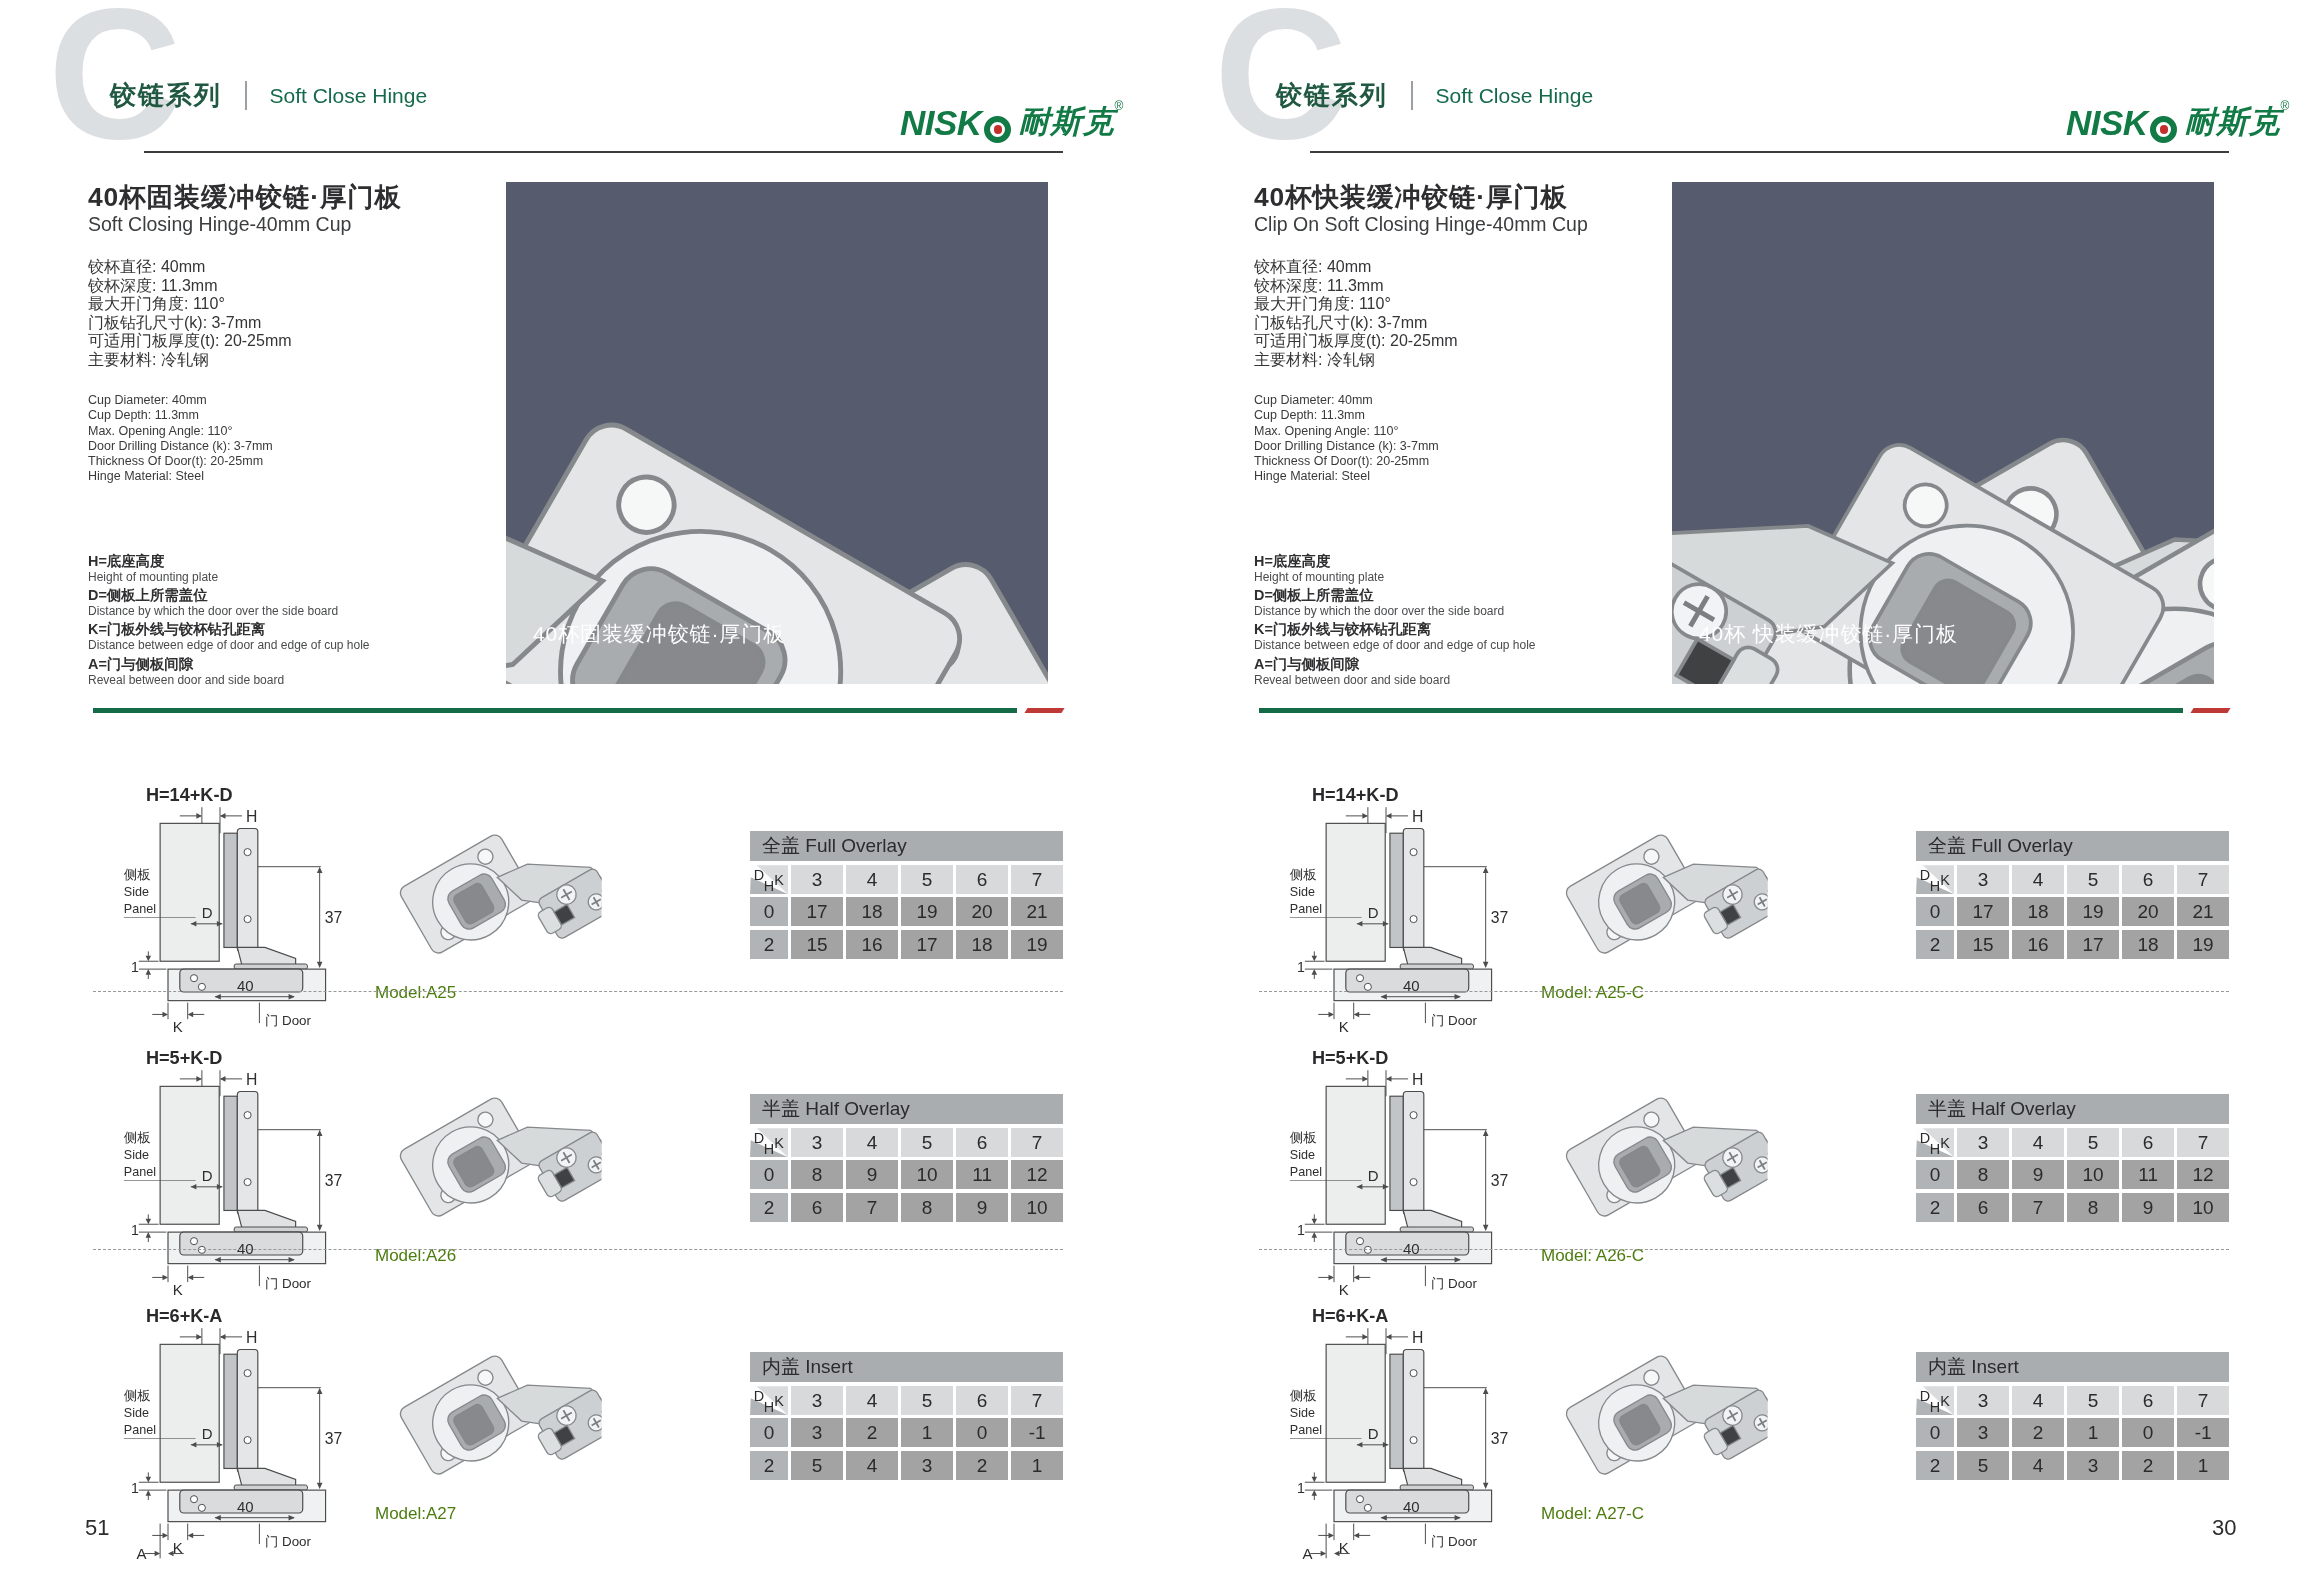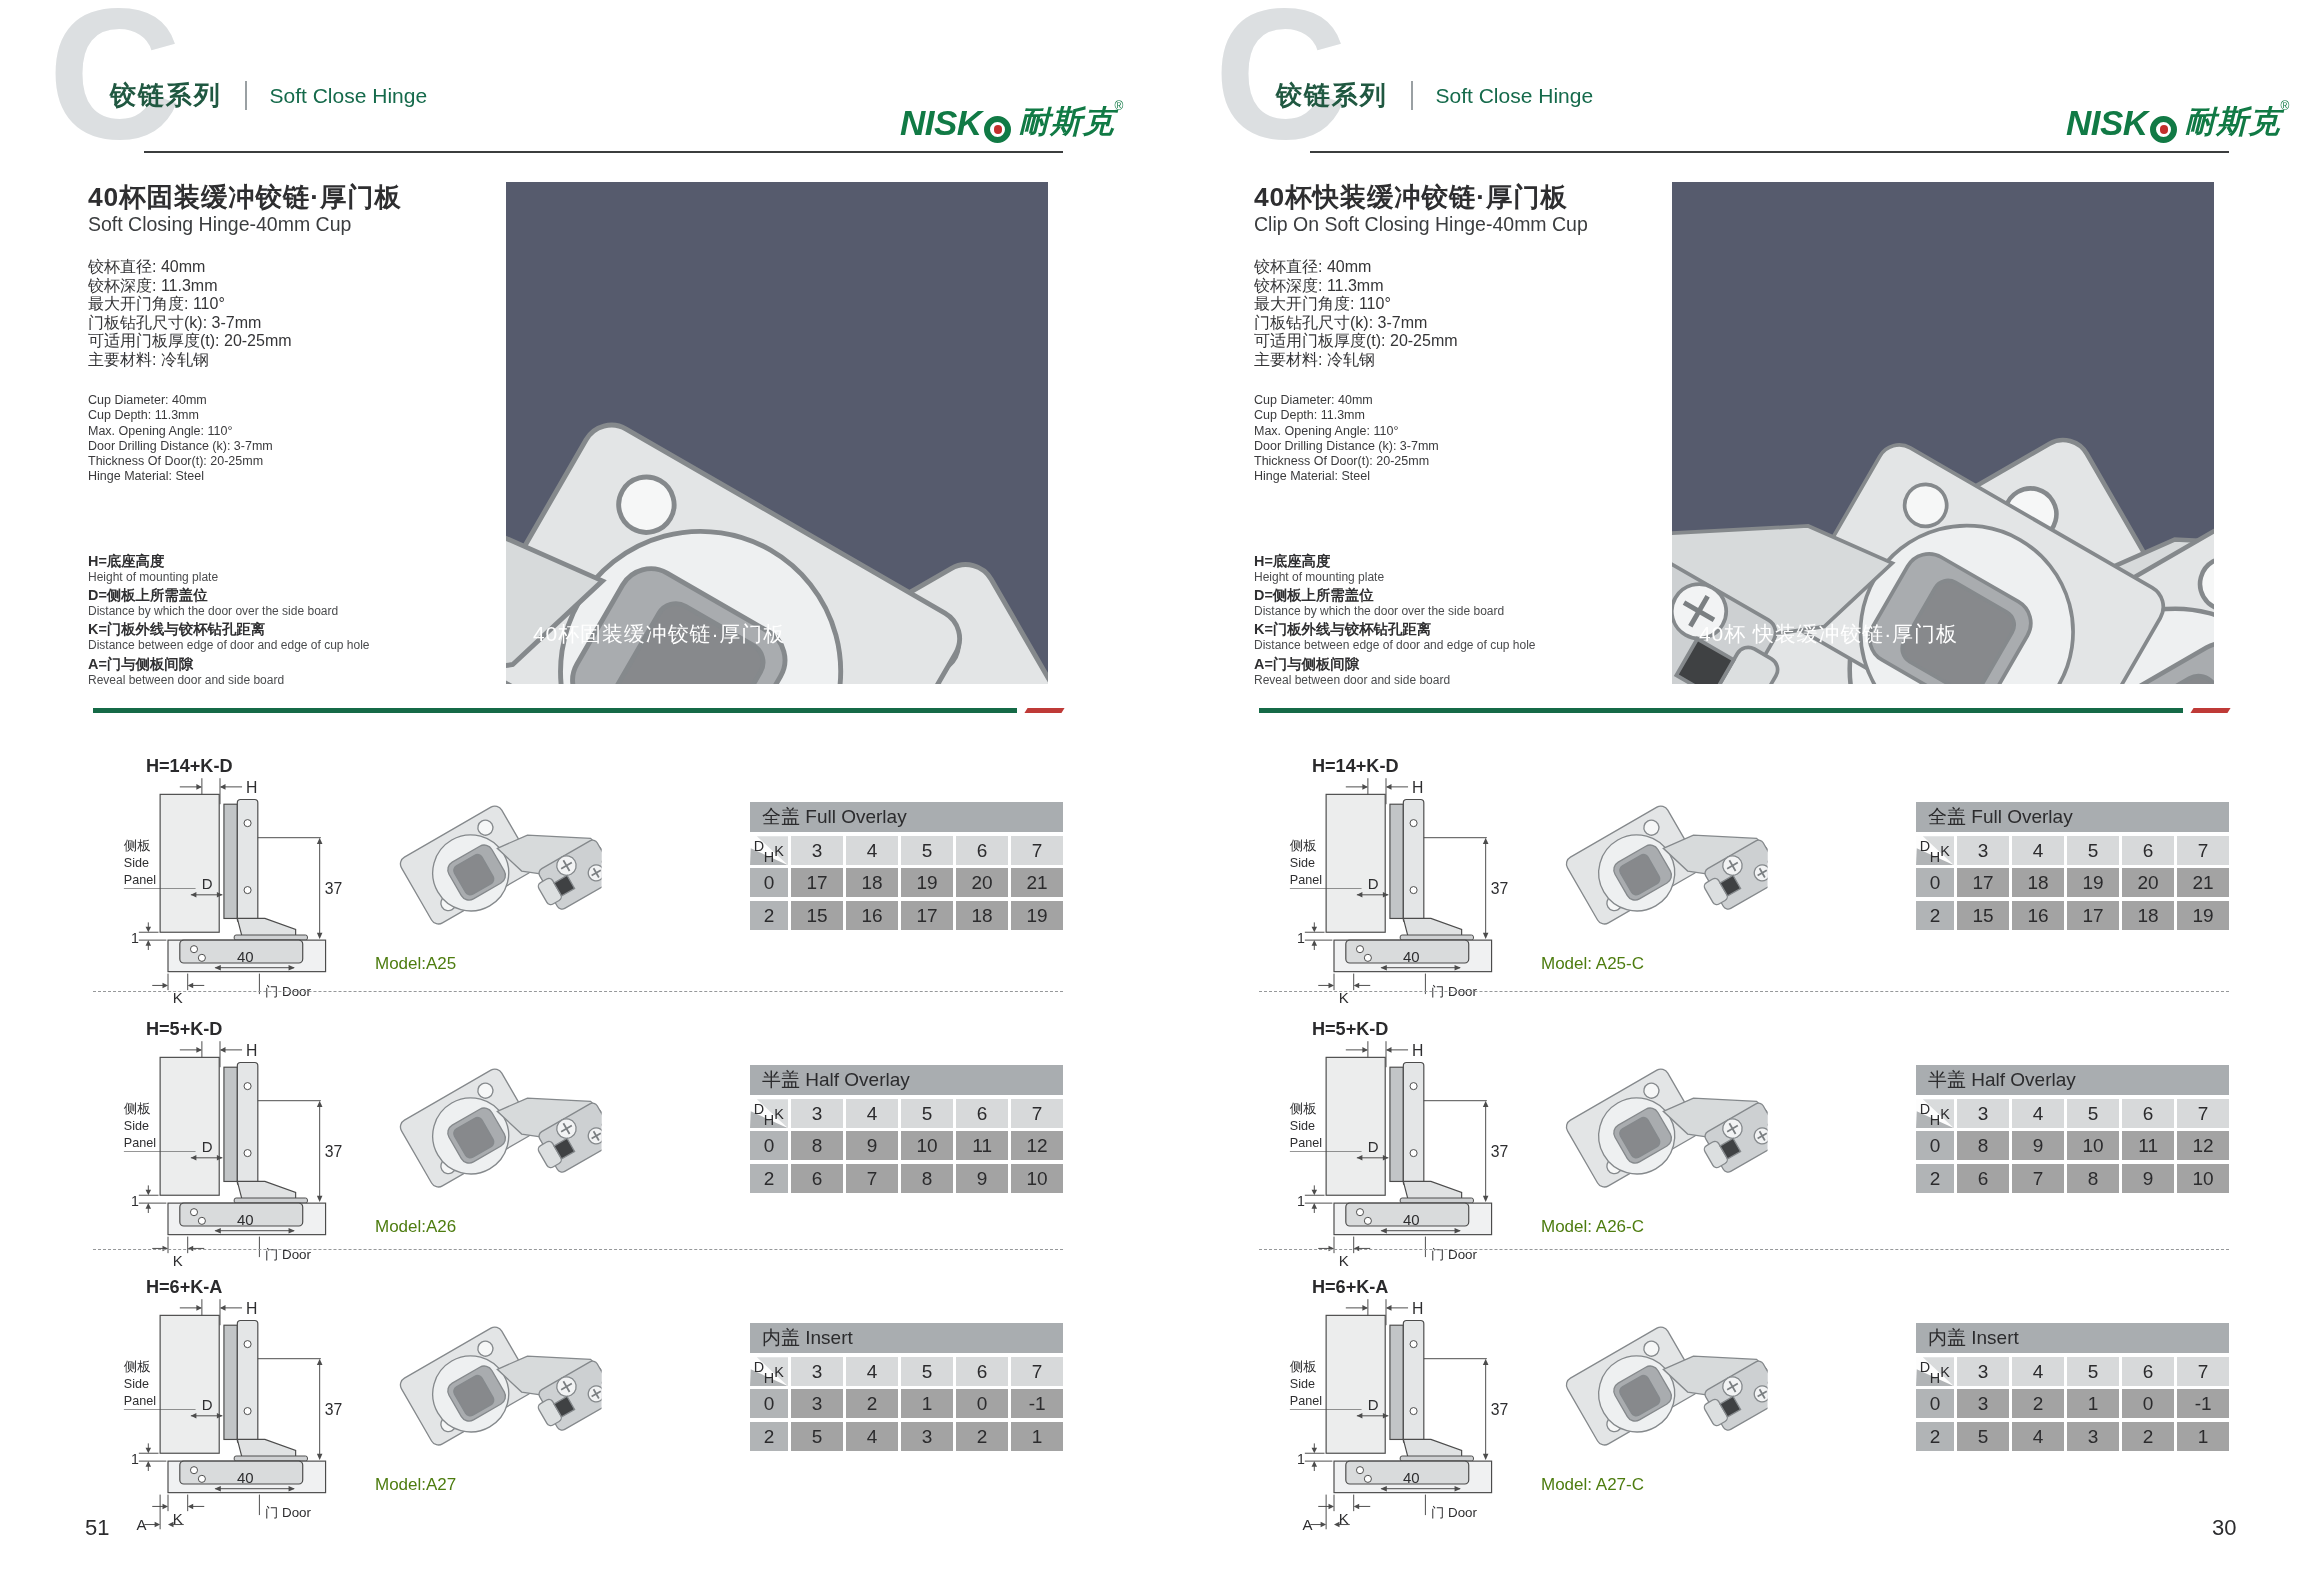--- a/index.html
+++ b/index.html
@@ -34,21 +34,21 @@
   
   .photo { position:absolute; left:506px; top:182px; width:542px; height:502px; background:#565b6d; overflow:hidden; }
   .photo svg { position:absolute; inset:0; width:100%; height:100%; }
   .photo-caption { position:absolute; left:27px; bottom:36px; font-size:21px; color:#ffffff; letter-spacing:0.9px; z-index:2; }
 
   
   .divider-green { position:absolute; left:93px; top:708px; width:924px; height:5.1px; background:#156a47; }
   .divider-red { position:absolute; left:1026px; top:708px; width:37px; height:5.1px; background:#bf3a37; transform:skewX(-32deg); }
 
   
-  .section { position:absolute; left:0; width:1166px; height:260px; }
+  .section { position:absolute; left:0; width:1166px; height:260px;margin-top:29px; }
   .s1 { top:751px; } .s2 { top:1014px; } .s3 { top:1272px; }
   .diagram { position:absolute; left:101px; top:1.9px; width:264px; height:260px; }
   .mini { position:absolute; left:384px; top:8.3px; width:223px; height:190px; }
   .model { position:absolute; left:375px; top:203px; font-size:17px; color:#4d7c0f; }
   .spec-table { position:absolute; left:750px; top:51px; width:313px; }
   .dash { position:absolute; left:93px; width:970px; border-top:1.4px dashed #96989a; }
   .dash1 { top:991px; } .dash2 { top:1249px; }
 
   
   .tbl-band { height:30px; background:#a9adb0; color:#2b2b2d; font-size:19px; line-height:30px; padding-left:12px; }

